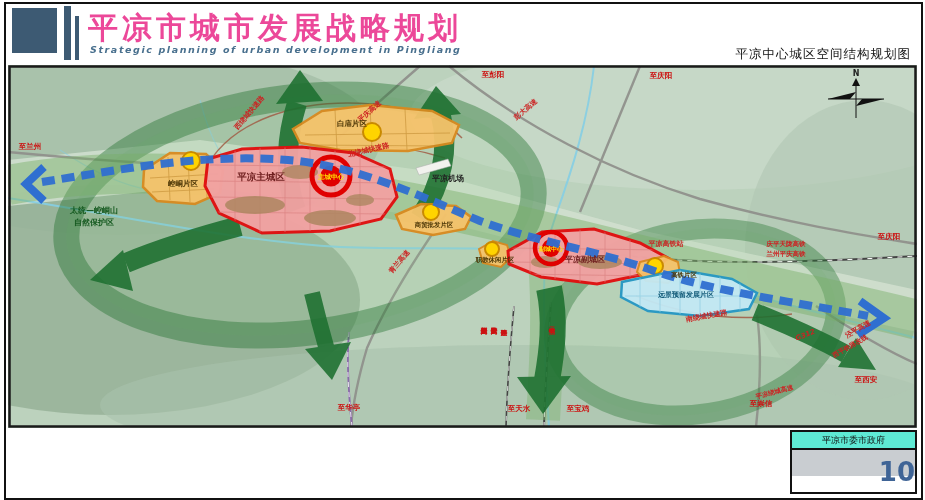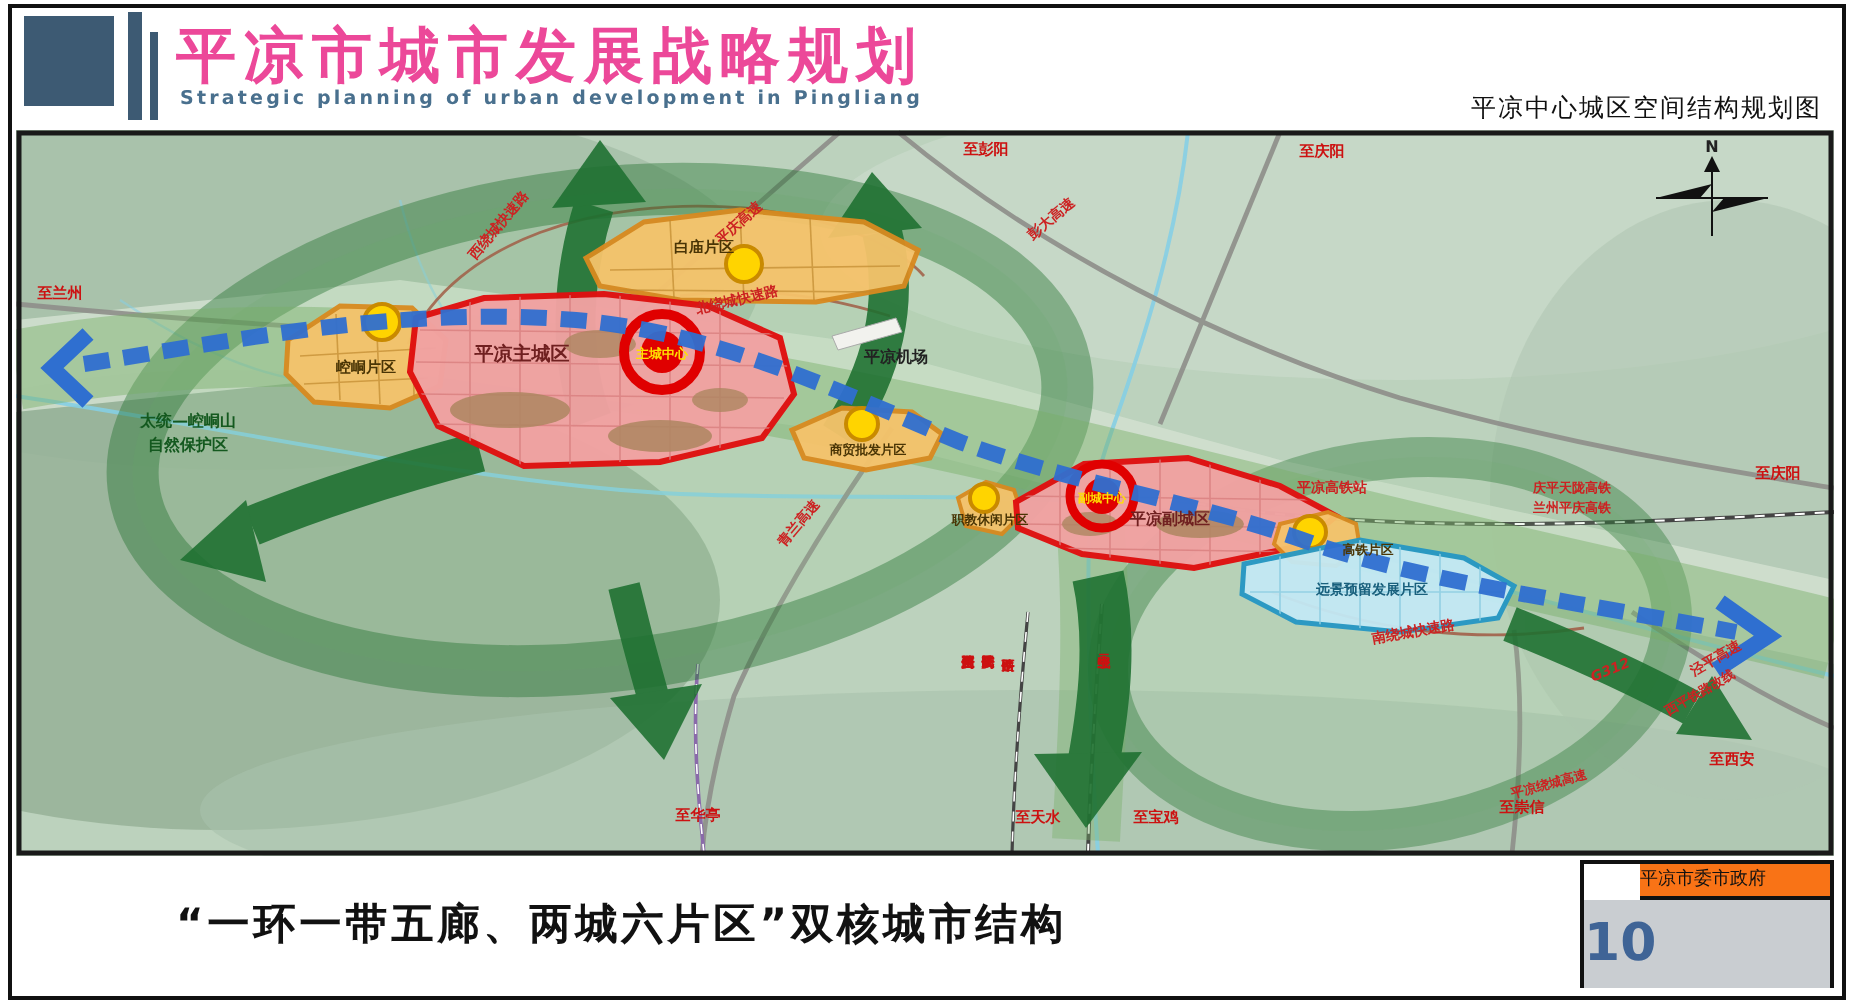--- a/index.html
+++ b/index.html
@@ -4,21 +4,21 @@
 <style>
   html,body{margin:0;padding:0;background:#e8e8e8;}
   .page{position:relative;width:925px;height:500px;background:#ffffff;overflow:hidden;
         font-family:"DejaVu Sans","Liberation Sans",sans-serif;}
   .outer-frame{position:absolute;left:4px;top:2px;width:915px;height:494px;border:2px solid #111;pointer-events:none;}
   
   .logo-square{position:absolute;left:12px;top:8px;width:45px;height:45px;background:#3d5a73;}
   .logo-bar1{position:absolute;left:64px;top:6px;width:7px;height:54px;background:#3d5a73;}
   .logo-bar2{position:absolute;left:75px;top:16px;width:4px;height:44px;background:#3d5a73;}
   .main-title{position:absolute;left:88px;top:8px;font-size:30px;font-weight:bold;color:#ec4899;letter-spacing:4px;white-space:nowrap;}
-  .sub-title{position:absolute;left:90px;top:44px;font-size:9.5px;font-weight:bold;color:#49708e;letter-spacing:1.6px;white-space:nowrap;}
+  .sub-title{position:absolute;left:90px;top:44px;font-size:9.5px;font-weight:bold;color:#49708e;letter-spacing:1.6px;white-space:nowrap;font-style:italic;}
   .right-caption{position:absolute;right:14px;top:46px;font-size:12.5px;color:#111;font-weight:normal;letter-spacing:1px;}
   
   .map-wrap{position:absolute;left:8px;top:65px;width:909px;height:363px;}
   svg text{font-family:"DejaVu Sans","Liberation Sans",sans-serif;text-anchor:middle;}
   .t-red{fill:#cc1111;font-weight:bold;font-size:7.5px;}
   .t-road{fill:#cc2222;font-weight:bold;font-size:7px;}
   .t-road-s{fill:#cc2222;font-weight:bold;font-size:6.5px;}
   .t-zone{fill:#4a3505;font-weight:bold;font-size:7.5px;}
   .t-zone-s{fill:#4a3505;font-weight:bold;font-size:6.4px;}
   .t-zone-big{fill:#702020;font-weight:bold;font-size:9.5px;}
@@ -27,22 +27,22 @@
   .t-center-s{fill:#ffe000;font-weight:bold;font-size:6px;}
   .t-cyanzone{fill:#19607d;font-weight:bold;font-size:7px;}
   .t-dark{fill:#222;font-weight:bold;font-size:8px;}
   .t-green{fill:#14591f;font-weight:bold;font-size:8px;}
   .t-vert{writing-mode:vertical-rl;fill:#cc1111;font-weight:bold;font-size:6.5px;text-anchor:start;}
   .t-italic{font-style:italic;}
   
   .footer{position:absolute;left:8px;top:430px;width:909px;height:64px;background:#fff;}
   .footer-caption{position:absolute;left:80px;top:18px;font-size:21px;font-weight:bold;color:#111;letter-spacing:2px;white-space:nowrap;}
   .footer-box{position:absolute;right:0;top:0;width:127px;height:64px;border:2px solid #111;box-sizing:border-box;}
-  .footer-org{height:16px;line-height:16px;font-size:9px;color:#111;border-bottom:2px solid #111;background:#f97316;margin-left:28px;}
-  .footer-page{height:44px;background:#c9cdd1;text-align:left;line-height:44px;font-size:26px;font-weight:bold;color:#3f6496;}
+  .footer-org{height:16px;line-height:16px;text-align:center;font-size:9px;color:#111;border-bottom:2px solid #111;background:#5eead4;}
+  .footer-page{height:26px;background:#c9cdd1;text-align:right;line-height:44px;font-size:26px;font-weight:bold;color:#3f6496;}
 </style>
 </head>
 <body>
 
 <div class="page">
 
   <div>
     <div class="logo-square"></div>
     <div class="logo-bar1"></div>
     <div class="logo-bar2"></div>
@@ -313,21 +313,20 @@
       <polygon points="852,86 856,78 860,86" fill="#111"></polygon>
       <polygon points="828,99 856,92 850,99" fill="#111"></polygon>
       <polygon points="884,99 856,106 862,99" fill="#111"></polygon>
     </g>
 
     <rect x="9.5" y="66.5" width="906" height="360" fill="none" stroke="#1a1a1a" stroke-width="2.5"></rect>
   </svg>
   </div>
 
   <div class="footer">
-    <div class="footer-caption">“一环一带五廊、两城六片区”双核城市结构</div>
     <div class="footer-box">
       <div class="footer-org">平凉市委市政府</div>
       <div class="footer-page">10</div>
     </div>
   </div>
 
   <div class="outer-frame"></div>
 </div>
 
 </body></html>

